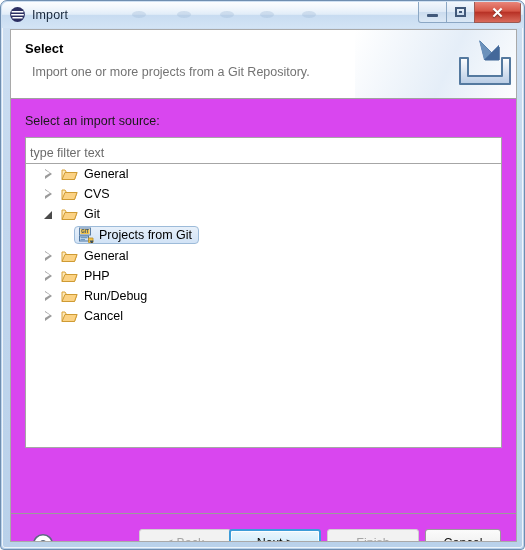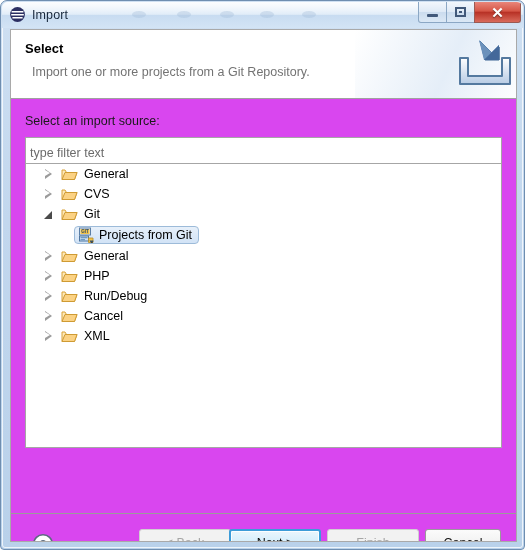--- a/index.html
+++ b/index.html
@@ -531,32 +531,20 @@
           <span class="folder-icon">
             <svg width="17" height="14" viewBox="0 0 17 14">
               <path d="M1 3 L1 12.5 L13.5 12.5 L16 5.5 L5.5 5.5 L4 3 Z" fill="#fde8b8" stroke="#d9a33a" stroke-width="1" stroke-linejoin="round"></path>
               <path d="M4 5.5 L16 5.5 L13.5 12.5 L1 12.5 Z" fill="#fbd284" stroke="#cf9b34" stroke-width="1" stroke-linejoin="round"></path>
             </svg>
           </span>
           <span class="tree-label">Cancel</span>
         </div>
 
 
-        <div class="tree-row">
-          <span class="twisty">
-              <span class="tw-c-outline"></span>
-            </span>
-          <span class="folder-icon">
-            <svg width="17" height="14" viewBox="0 0 17 14">
-              <path d="M1 3 L1 12.5 L13.5 12.5 L16 5.5 L5.5 5.5 L4 3 Z" fill="#fde8b8" stroke="#d9a33a" stroke-width="1" stroke-linejoin="round"></path>
-              <path d="M4 5.5 L16 5.5 L13.5 12.5 L1 12.5 Z" fill="#fbd284" stroke="#cf9b34" stroke-width="1" stroke-linejoin="round"></path>
-            </svg>
-          </span>
-          <span class="tree-label">XML</span>
-        </div>
 
       </div>
 
       <div id="sep-line"></div>
       <div id="button-bar">
 
         <span id="help-icon">
           <svg width="22" height="22" viewBox="0 0 22 22">
             <circle cx="11" cy="11" r="9.3" fill="#ffffff" stroke="#5b6a80" stroke-width="1.6"></circle>
             <text x="11" y="15.6" font-family="'Liberation Sans',sans-serif" font-size="12.5" font-weight="bold" fill="#5b6a80" text-anchor="middle">?</text>

